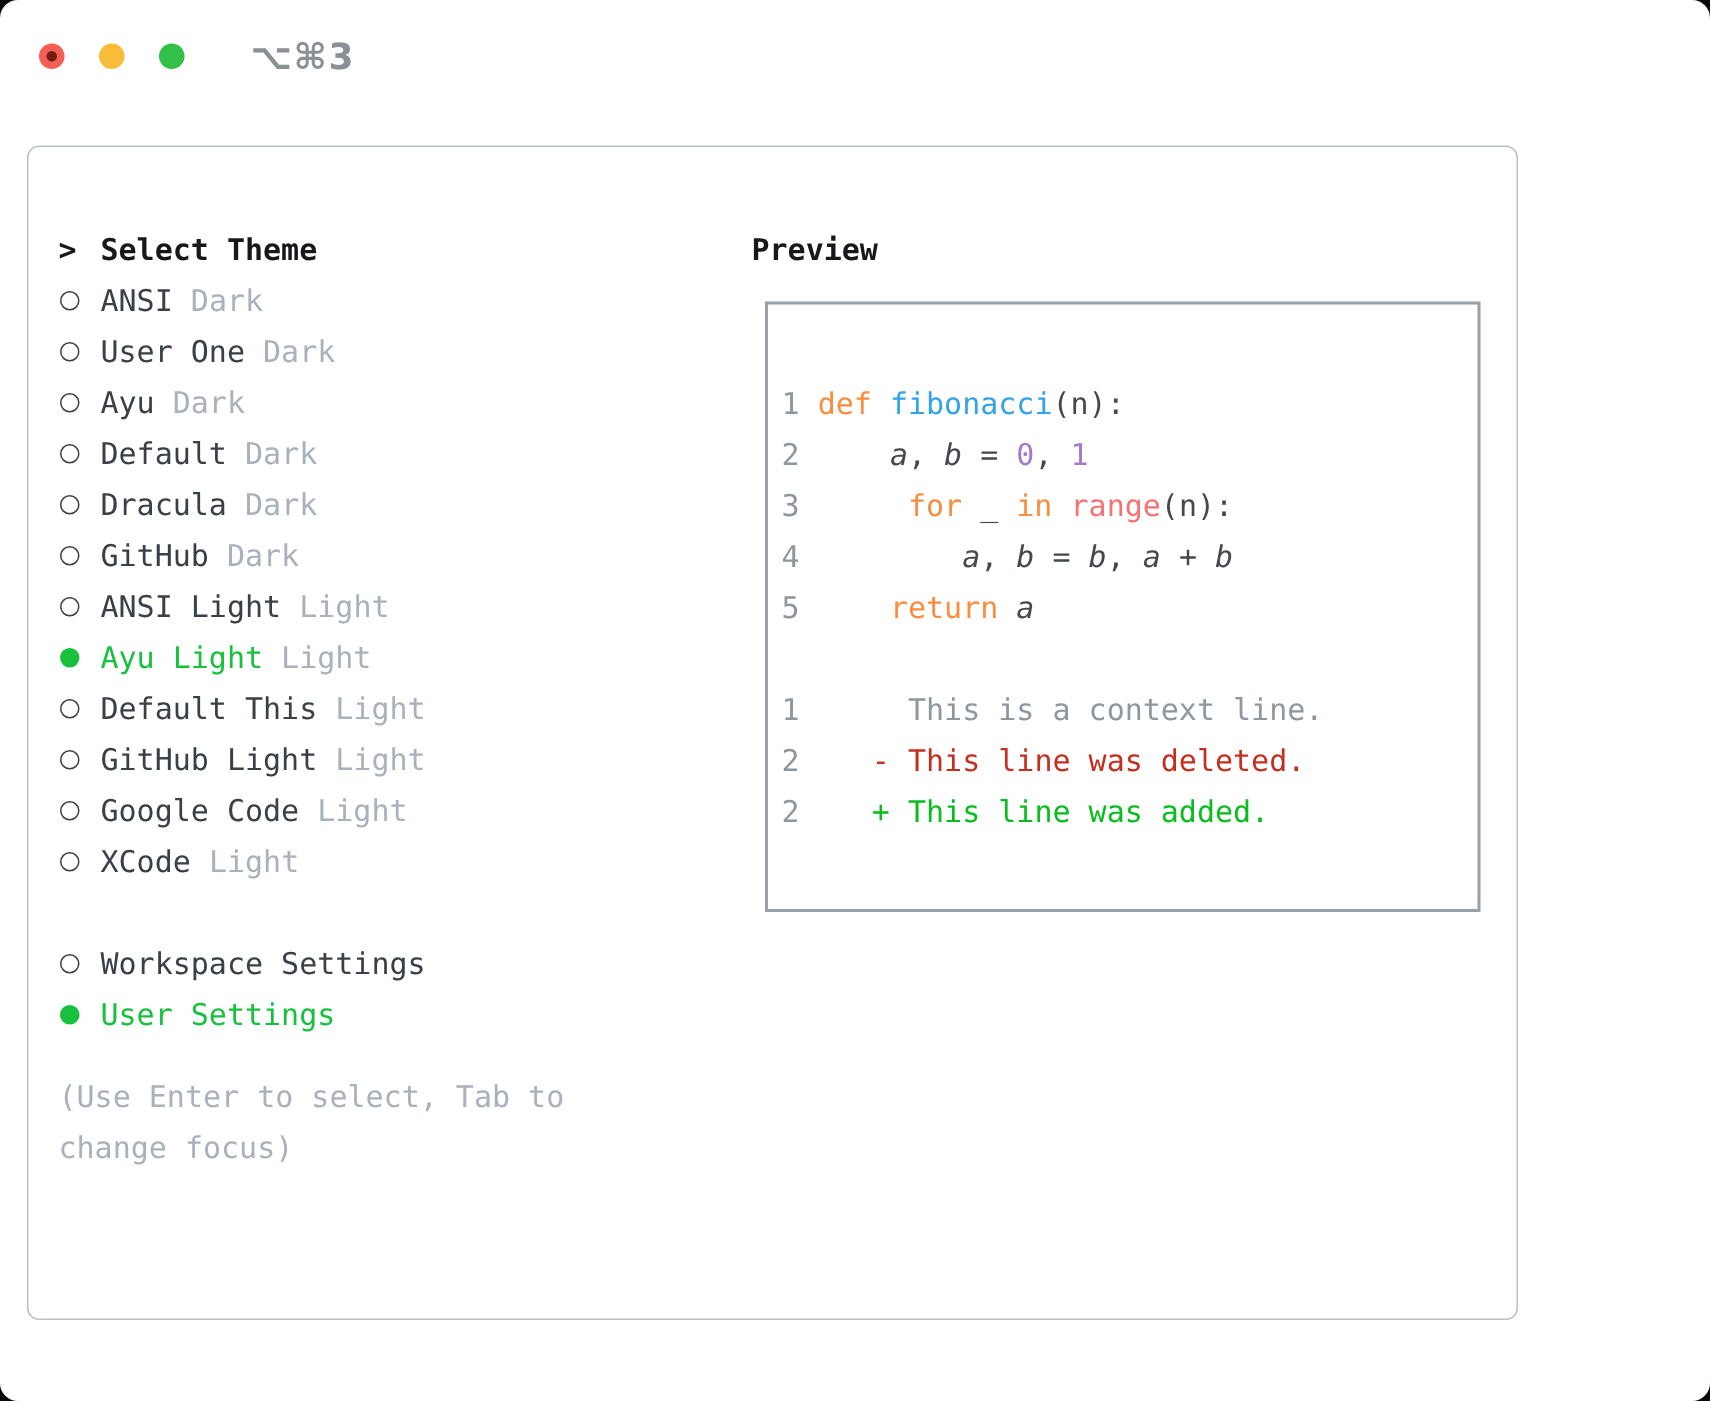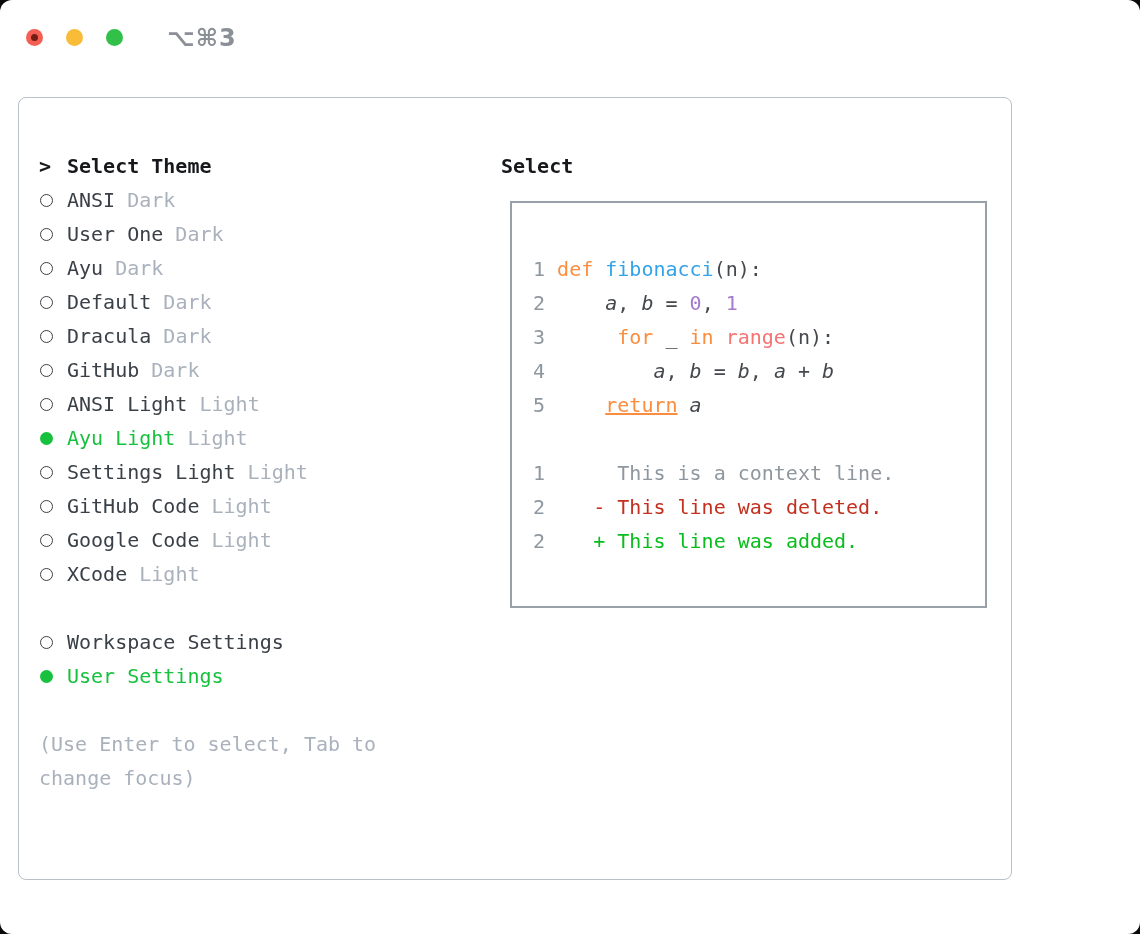--- a/index.html
+++ b/index.html
@@ -29,28 +29,28 @@
   .marker{display:inline-flex;width:28px;align-items:center;flex:none;}
   .chev{font-weight:bold;color:var(--heading);}
   .circle{width:13px;height:13px;box-sizing:border-box;border:1.8px solid var(--text-dark);
           border-radius:50%;margin-left:1px;}
   .circle.filled{border:none;background:var(--selected-green);}
   .h-title{font-weight:bold;color:var(--heading);}
   .tname{color:var(--text-dark);}
   .tname.sel{color:var(--selected-green);}
   .variant{color:var(--muted);}
   .apply-title{color:#111;}
-  .help{margin-top:34px;width:32ch;line-height:34px;color:var(--muted);white-space:normal;}
+  .help{margin-top:21px;width:32ch;line-height:34px;color:var(--muted);white-space:normal;}
 
   
   .preview-col{position:absolute;left:482px;top:51px;}
   .preview-title{font-size:20px;font-weight:bold;color:var(--heading);height:34px;
                  display:flex;align-items:center;}
   .preview-box{box-sizing:border-box;margin-left:9px;margin-top:18px;width:477px;height:407px;
-               border:2px solid var(--preview-border);padding:49px 0 0 21px;overflow:hidden;}
+               border:2px solid var(--preview-border);padding:49px 0 0 9px;overflow:hidden;}
   .code-line{height:34px;line-height:34px;font-size:20px;white-space:pre;color:var(--code);}
   .lnum{color:var(--line-number);}
 </style>
 </head>
 <body>
 
 <div class="stage">
   <div class="window">
 
     <div class="titlebar">
@@ -70,46 +70,46 @@
 
         <div id="theme-list">
             <div class="row"><span class="marker"><span class="circle"></span></span><span class="tname">ANSI</span><span class="variant"> Dark</span></div>
             <div class="row"><span class="marker"><span class="circle"></span></span><span class="tname">User One</span><span class="variant"> Dark</span></div>
             <div class="row"><span class="marker"><span class="circle"></span></span><span class="tname">Ayu</span><span class="variant"> Dark</span></div>
             <div class="row"><span class="marker"><span class="circle"></span></span><span class="tname">Default</span><span class="variant"> Dark</span></div>
             <div class="row"><span class="marker"><span class="circle"></span></span><span class="tname">Dracula</span><span class="variant"> Dark</span></div>
             <div class="row"><span class="marker"><span class="circle"></span></span><span class="tname">GitHub</span><span class="variant"> Dark</span></div>
             <div class="row"><span class="marker"><span class="circle"></span></span><span class="tname">ANSI Light</span><span class="variant"> Light</span></div>
             <div class="row"><span class="marker"><span class="circle filled"></span></span><span class="tname sel">Ayu Light</span><span class="variant"> Light</span></div>
-            <div class="row"><span class="marker"><span class="circle"></span></span><span class="tname">Settings Light</span><span class="variant"> Light</span></div>
-            <div class="row"><span class="marker"><span class="circle"></span></span><span class="tname">GitHub Code</span><span class="variant"> Light</span></div>
+            <div class="row"><span class="marker"><span class="circle"></span></span><span class="tname">Default This</span><span class="variant"> Light</span></div>
+            <div class="row"><span class="marker"><span class="circle"></span></span><span class="tname">GitHub Light</span><span class="variant"> Light</span></div>
             <div class="row"><span class="marker"><span class="circle"></span></span><span class="tname">Google Code</span><span class="variant"> Light</span></div>
             <div class="row"><span class="marker"><span class="circle"></span></span><span class="tname">XCode</span><span class="variant"> Light</span></div>
           </div>
 
         <div class="row spacer"></div>
 
 
         <div id="apply-list">
             <div class="row"><span class="marker"><span class="circle"></span></span><span class="tname">Workspace Settings</span></div>
             <div class="row"><span class="marker"><span class="circle filled"></span></span><span class="tname sel">User Settings</span></div>
           </div>
 
         <div class="help">(Use Enter to select, Tab to change focus)</div>
       </div>
 
       <div class="preview-col">
-        <div class="preview-title">Select</div>
+        <div class="preview-title">Preview</div>
         <div class="preview-box">
           <div id="preview-code">
               <div class="code-line"><span class="lnum">1 </span><span style="color: var(--keyword);">def</span><span> </span><span style="color: var(--function);">fibonacci</span><span style="color: var(--code);">(n):</span></div>
               <div class="code-line"><span class="lnum">2 </span><span>    </span><span style="color: var(--code); font-style: italic;">a</span><span style="color: var(--code);">, </span><span style="color: var(--code); font-style: italic;">b</span><span style="color: var(--code);"> = </span><span style="color: var(--number);">0</span><span style="color: var(--code);">, </span><span style="color: var(--number);">1</span></div>
               <div class="code-line"><span class="lnum">3 </span><span>    </span><span style="color: var(--keyword); margin-left: 12px;">for</span><span> </span><span style="color: var(--code);">_</span><span> </span><span style="color: var(--keyword);">in</span><span> </span><span style="color: var(--builtin); margin-top: 25px;">range</span><span style="color: var(--code);">(n):</span></div>
               <div class="code-line"><span class="lnum">4 </span><span>        </span><span style="color: var(--code); font-style: italic;">a</span><span style="color: var(--code);">, </span><span style="color: var(--code); font-style: italic;">b</span><span style="color: var(--code);"> = </span><span style="color: var(--code); font-style: italic;">b</span><span style="color: var(--code);">, </span><span style="color: var(--code); font-style: italic;">a</span><span style="color: var(--code);"> + </span><span style="color: var(--code); font-style: italic;">b</span></div>
-              <div class="code-line"><span class="lnum">5 </span><span>    </span><span style="color: var(--keyword); text-decoration: underline;">return</span><span> </span><span style="color: var(--code); font-style: italic;">a</span></div>
+              <div class="code-line"><span class="lnum">5 </span><span>    </span><span style="color: var(--keyword);">return</span><span> </span><span style="color: var(--code); font-style: italic;">a</span></div>
               <div class="code-line"><span class="lnum">  </span></div>
               <div class="code-line"><span class="lnum">1 </span><span style="color: var(--context);">     This is a context line.</span></div>
               <div class="code-line"><span class="lnum">2 </span><span>   </span><span style="color: var(--deleted); margin-top: 25px;">- This line was deleted.</span></div>
               <div class="code-line"><span class="lnum">2 </span><span>   </span><span style="color: var(--added);">+ This line was added.</span></div>
             </div>
         </div>
       </div>
 
     </div>
   </div>

